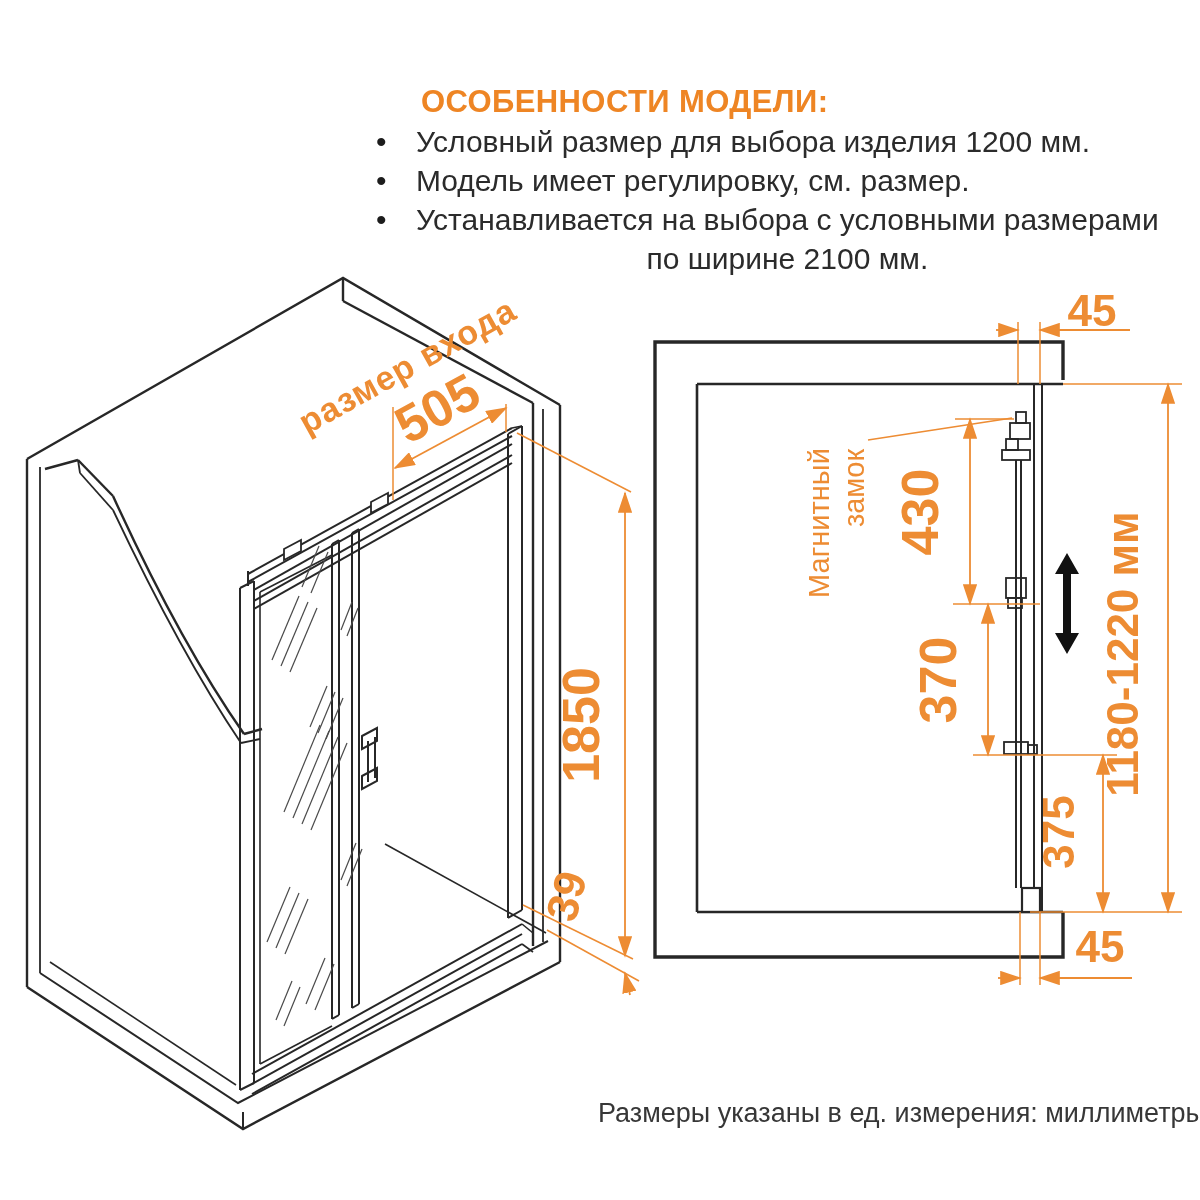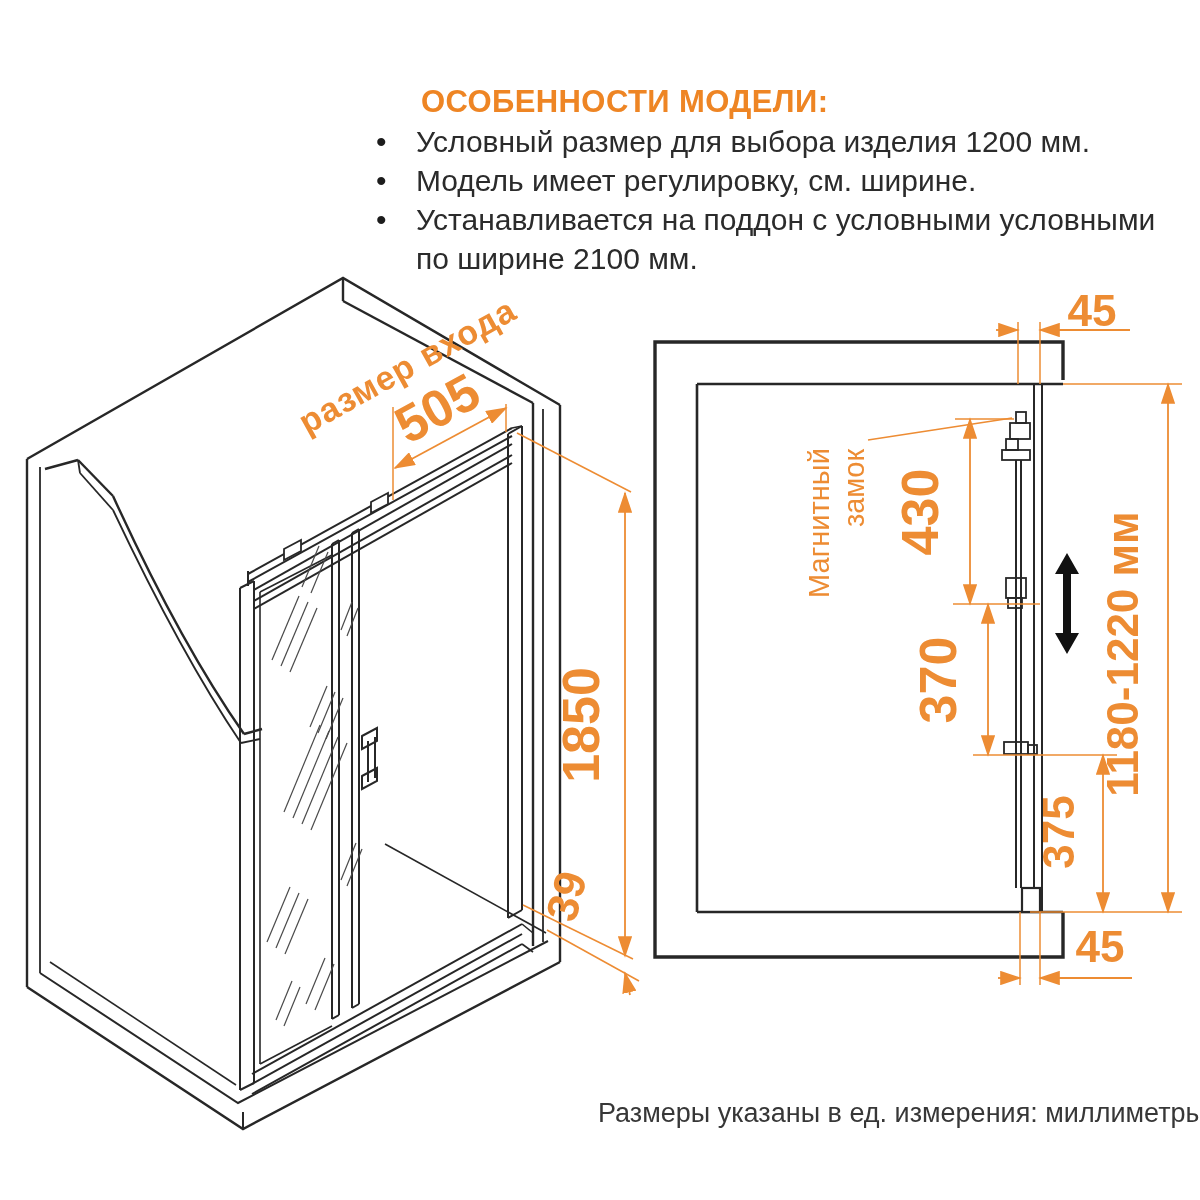--- a/index.html
+++ b/index.html
@@ -13,21 +13,21 @@
     font-size:31px;font-weight:700;letter-spacing:.4px;color:#EE8524;
     white-space:nowrap;
   }
   .features{position:absolute;left:376px;top:110px;color:#2B2B2B;}
   .feature-item{display:flex;align-items:flex-start;}
   .bullet{
     width:40px;flex:0 0 40px;font-size:30px;line-height:39px;color:#1c1c1c;
     text-align:left;
   }
   .feature-lines{display:flex;flex-direction:column;}
-  .feature-line{font-size:30px;line-height:39px;white-space:nowrap;color:#2B2B2B;}
+  .feature-line{font-size:30px;line-height:39px;white-space:nowrap;color:#2B2B2B;text-align:center;}
   .units-note{
     position:absolute;left:598px;top:1086px;font-size:27px;color:#373737;
     white-space:nowrap;
   }
   
   text{font-family:"Liberation Sans",sans-serif;}
   .dim{fill:#ED8C33;font-weight:600;}
   .dim-lg{font-size:52px;}
   .dim-md{font-size:44px;}
   .dim-entry{font-size:34px;letter-spacing:1px;}
@@ -45,27 +45,27 @@
   <div class="features">
     <div class="feature-item">
       <span class="bullet">•</span>
       <span class="feature-lines">
         <span class="feature-line">Условный размер для выбора изделия 1200 мм.</span>
       </span>
     </div>
     <div class="feature-item">
       <span class="bullet">•</span>
       <span class="feature-lines">
-        <span class="feature-line">Модель имеет регулировку, см. ширине.</span>
+        <span class="feature-line">Модель имеет регулировку, см. размер.</span>
       </span>
     </div>
     <div class="feature-item">
       <span class="bullet">•</span>
       <span class="feature-lines">
-        <span class="feature-line">Устанавливается на поддон с условными условными</span>
+        <span class="feature-line">Устанавливается на выбора с условными размерами</span>
         <span class="feature-line">по ширине 2100 мм.</span>
       </span>
     </div>
   </div>
 
   <svg class="drawing-svg" viewBox="0 0 1200 1200">
     <defs>
       <marker id="aE" viewBox="0 0 12 8" refX="11" refY="4" markerWidth="12" markerHeight="8" orient="auto">
         <path d="M0,0 L12,4 L0,8 Z" fill="#ED8C33"></path>
       </marker>

